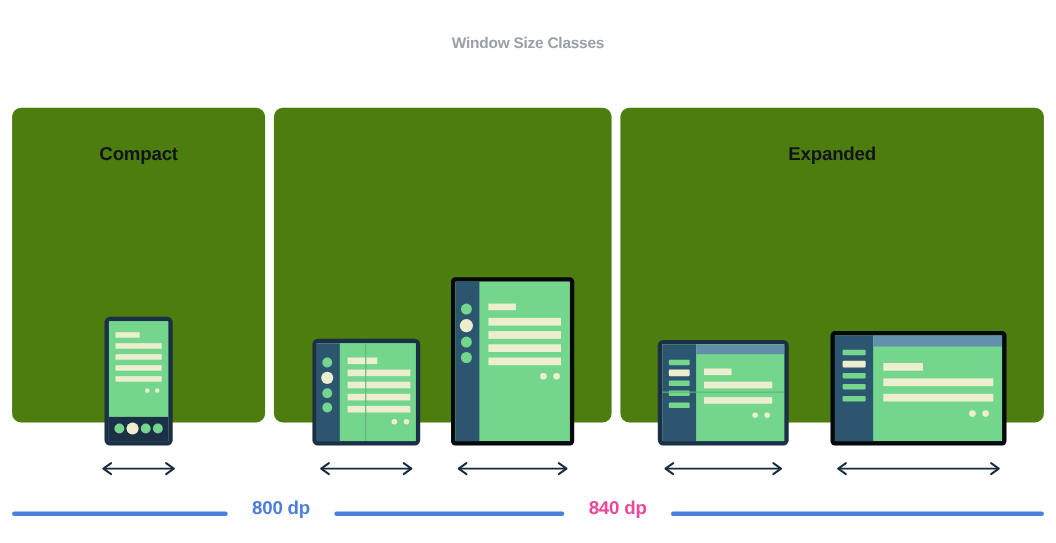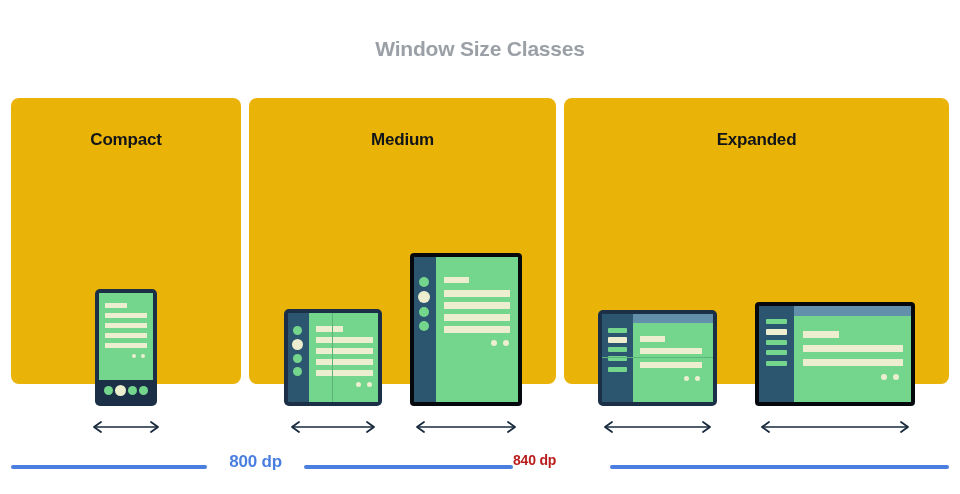--- a/index.html
+++ b/index.html
@@ -29,34 +29,34 @@
     text-align: center;
   }
   .title {
     font-size: 19px;
     font-weight: bold;
     color: #111418;
     letter-spacing: -0.2px;
     line-height: 24px;
   }
   .subtitle {
-    font-size: 21px;
+    font-size: 14px;
     font-weight: bold;
     color: #9aa0a6;
     letter-spacing: -0.2px;
     line-height: 22px;
-    margin-top: 16px;
+    margin-top: 6px;
   }
 
   
   .panel {
     position: absolute;
     top: 98px;
     height: 286px;
-    background: #eab308;
+    background: #4d7c0f;
     border-radius: 8px;
   }
   #panel-compact  { left: 11px;  width: 230px; }
   #panel-medium   { left: 249px; width: 307px; }
   #panel-expanded { left: 564px; width: 385px; }
 
   .panel-title {
     position: absolute;
     top: 32px;
     left: 0;
@@ -190,21 +190,20 @@
             <line x1="3" y1="7" x2="67" y2="7" stroke="#17293d" stroke-width="1.6"></line>
             <polyline points="10,2 3,7 10,12" fill="none" stroke="#17293d" stroke-width="1.8" stroke-linecap="round" stroke-linejoin="round"></polyline>
             <polyline points="60,2 67,7 60,12" fill="none" stroke="#17293d" stroke-width="1.8" stroke-linecap="round" stroke-linejoin="round"></polyline>
           </svg>
         </div>
       </div>
     </div>
   </div>
 
   <div class="panel" id="panel-medium">
-    <div class="panel-title">Medium</div>
 
     <div class="devices">
 
       <div class="devcol">
         <div class="devwrap">
           <div class="device frame-navy" style="width:98px; height:97px;">
             <div class="screen">
               <div class="rail" style="width:21px;">
                 <div class="dot dot-green" style="left:5px; top:13px; width:9px; height:9px;"></div>
                 <div class="dot dot-cream" style="left:4px; top:26px; width:11px; height:11px;"></div>
@@ -339,18 +338,18 @@
   </div>
 
   <div>
 
     <div style="position:absolute; left:11px; top:465px; width:196px; height:4px; background:#4a7fe0; border-radius:2px;"></div>
 
     <div style="position:absolute; left:207px; top:452px; width:97px; text-align:center; font-size:17px; font-weight:bold; color:#4a7fe0; letter-spacing:-0.2px;">800 dp</div>
 
     <div style="position:absolute; left:304px; top:465px; width:209px; height:4px; background:#4a7fe0; border-radius:2px;"></div>
 
-    <div style="position:absolute; left:513px; top:452px; width:97px; font-size:14px; font-weight:bold; color:#b91c1c; letter-spacing:-0.2px;">840 dp</div>
+    <div style="position:absolute; left:513px; top:452px; width:97px; text-align:center; font-size:17px; font-weight:bold; color:#ec4899; letter-spacing:-0.2px;">840 dp</div>
 
     <div style="position:absolute; left:610px; top:465px; width:339px; height:4px; background:#4a7fe0; border-radius:2px;"></div>
   </div>
 
 </div>
 
 </body></html>

